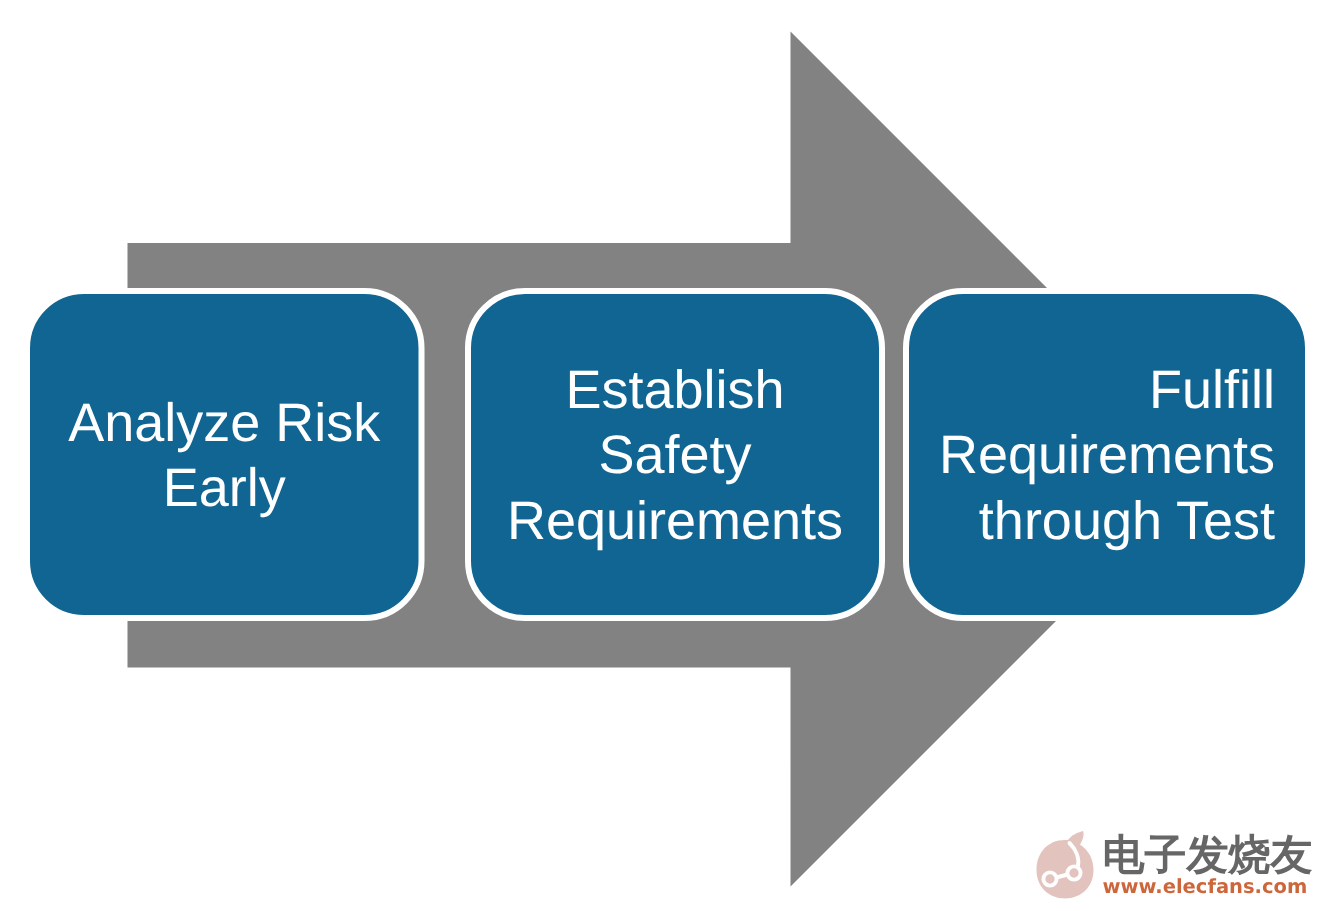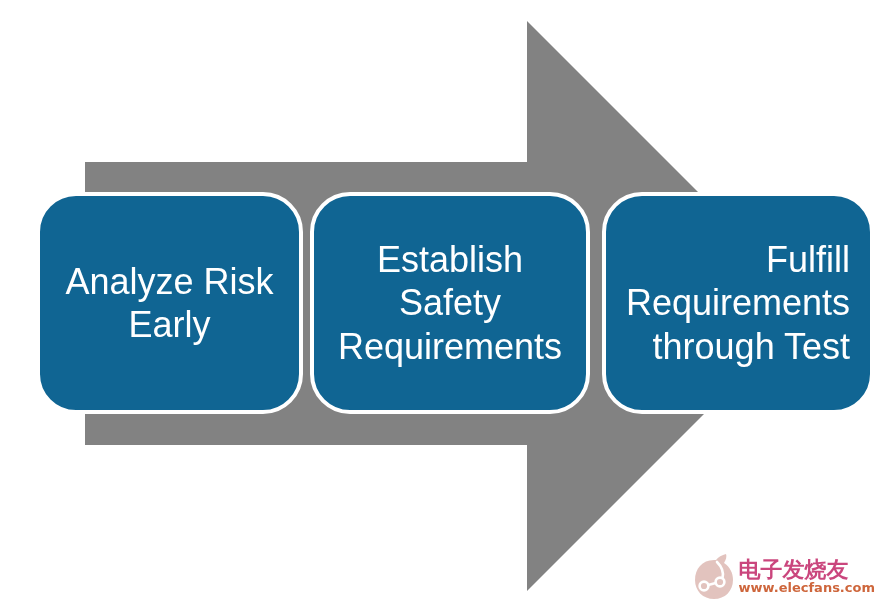--- a/index.html
+++ b/index.html
@@ -30,37 +30,37 @@
     text-align: center;
   }
   .step .label {
     color: #ffffff;
     font-size: 36px;
     line-height: 1.2;
     white-space: pre-line;
     font-weight: 400;
     letter-spacing: 0px;
   }
-  .step1 { left: 36px;  width: 267px; }
+  .step1 { left: 16px;  width: 267px; }
   .step2 { left: 310px; width: 280px; }
   .step3 { left: 602px; width: 272px; text-align: right; }
   .watermark {
     position: absolute;
     right: 14px;
     bottom: 6px;
     display: flex;
     align-items: center;
     gap: 4px;
     opacity: 0.8;
   }
   .watermark .wm-logo { width: 42px; height: 48px; }
   .wm-text { display: flex; flex-direction: column; align-items: flex-start; }
   .wm-brand {
-    color: #be185d;
-    font-size: 22px;
+    color: #404040;
+    font-size: 28px;
     font-weight: bold;
     line-height: 1.05;
     font-family: "DejaVu Sans", "Liberation Sans", sans-serif;
   }
   .wm-url {
     color: #c2410c;
     font-size: 13px;
     font-weight: bold;
     line-height: 1.1;
     font-family: "DejaVu Sans", "Liberation Sans", sans-serif;

